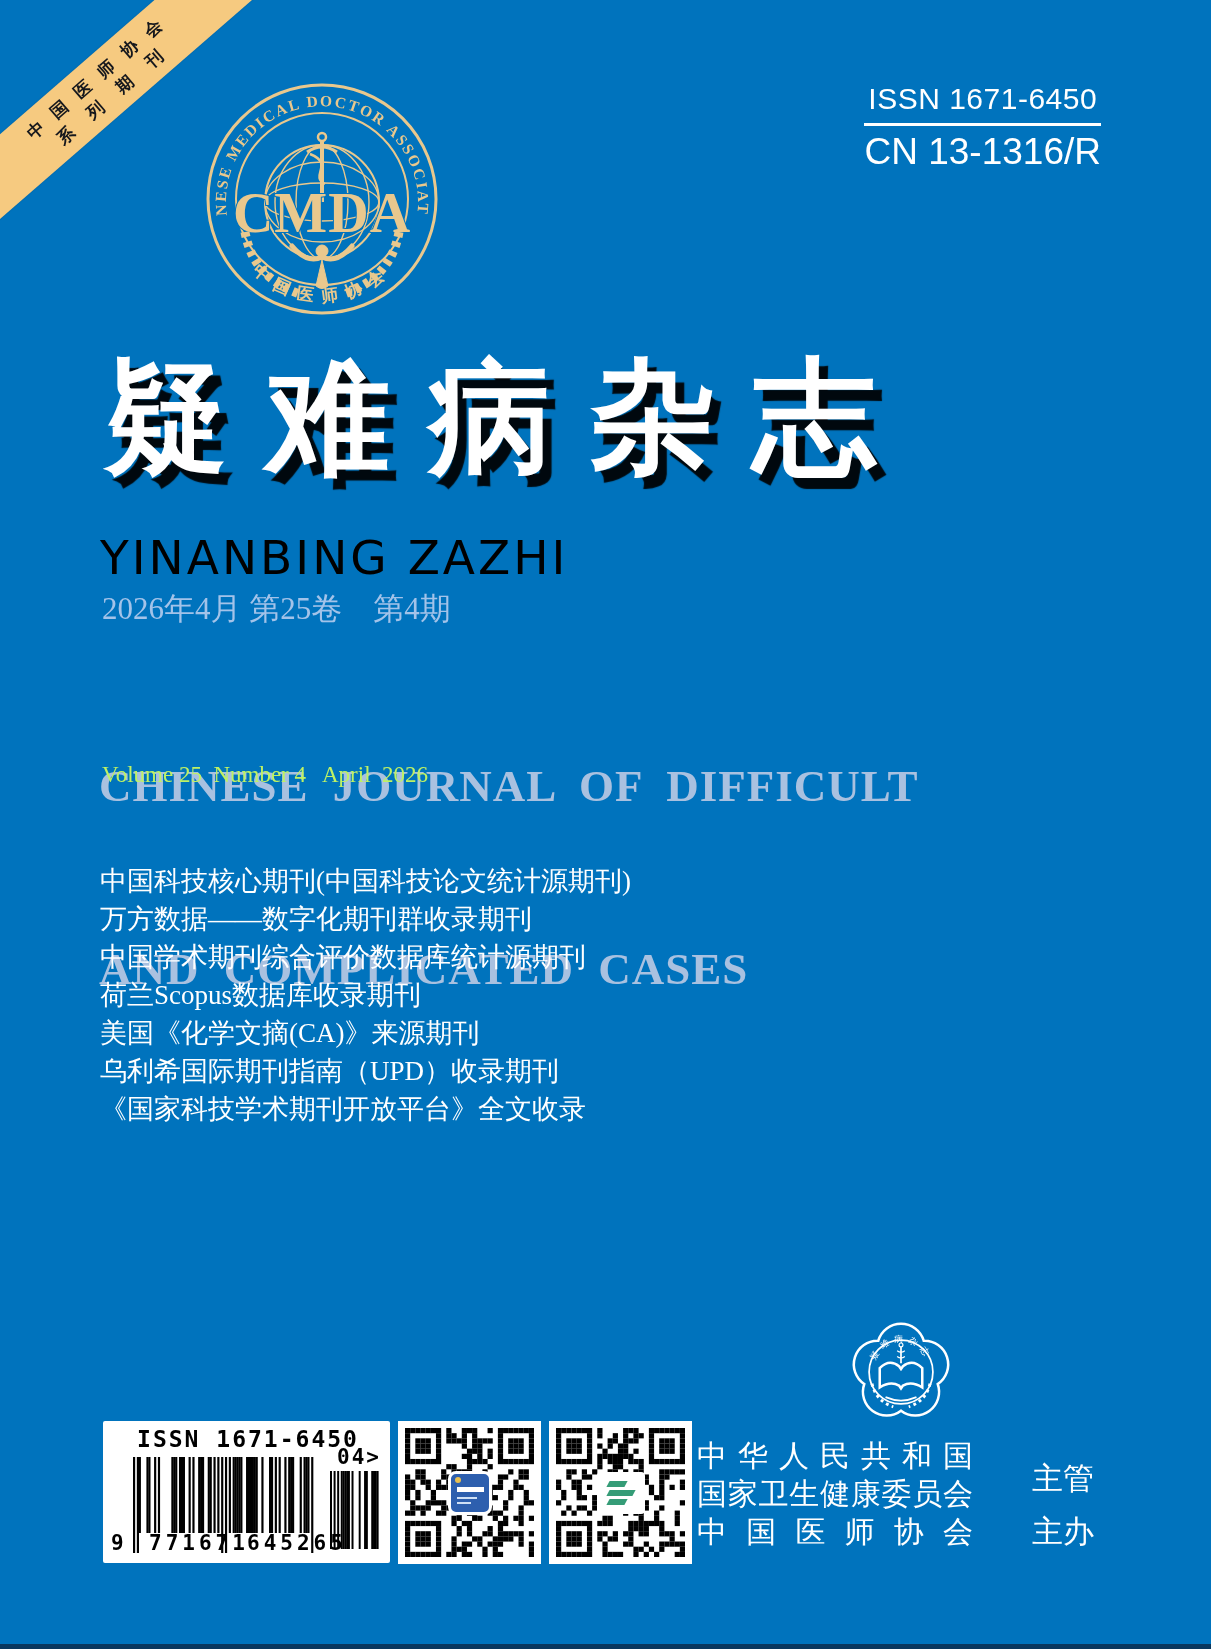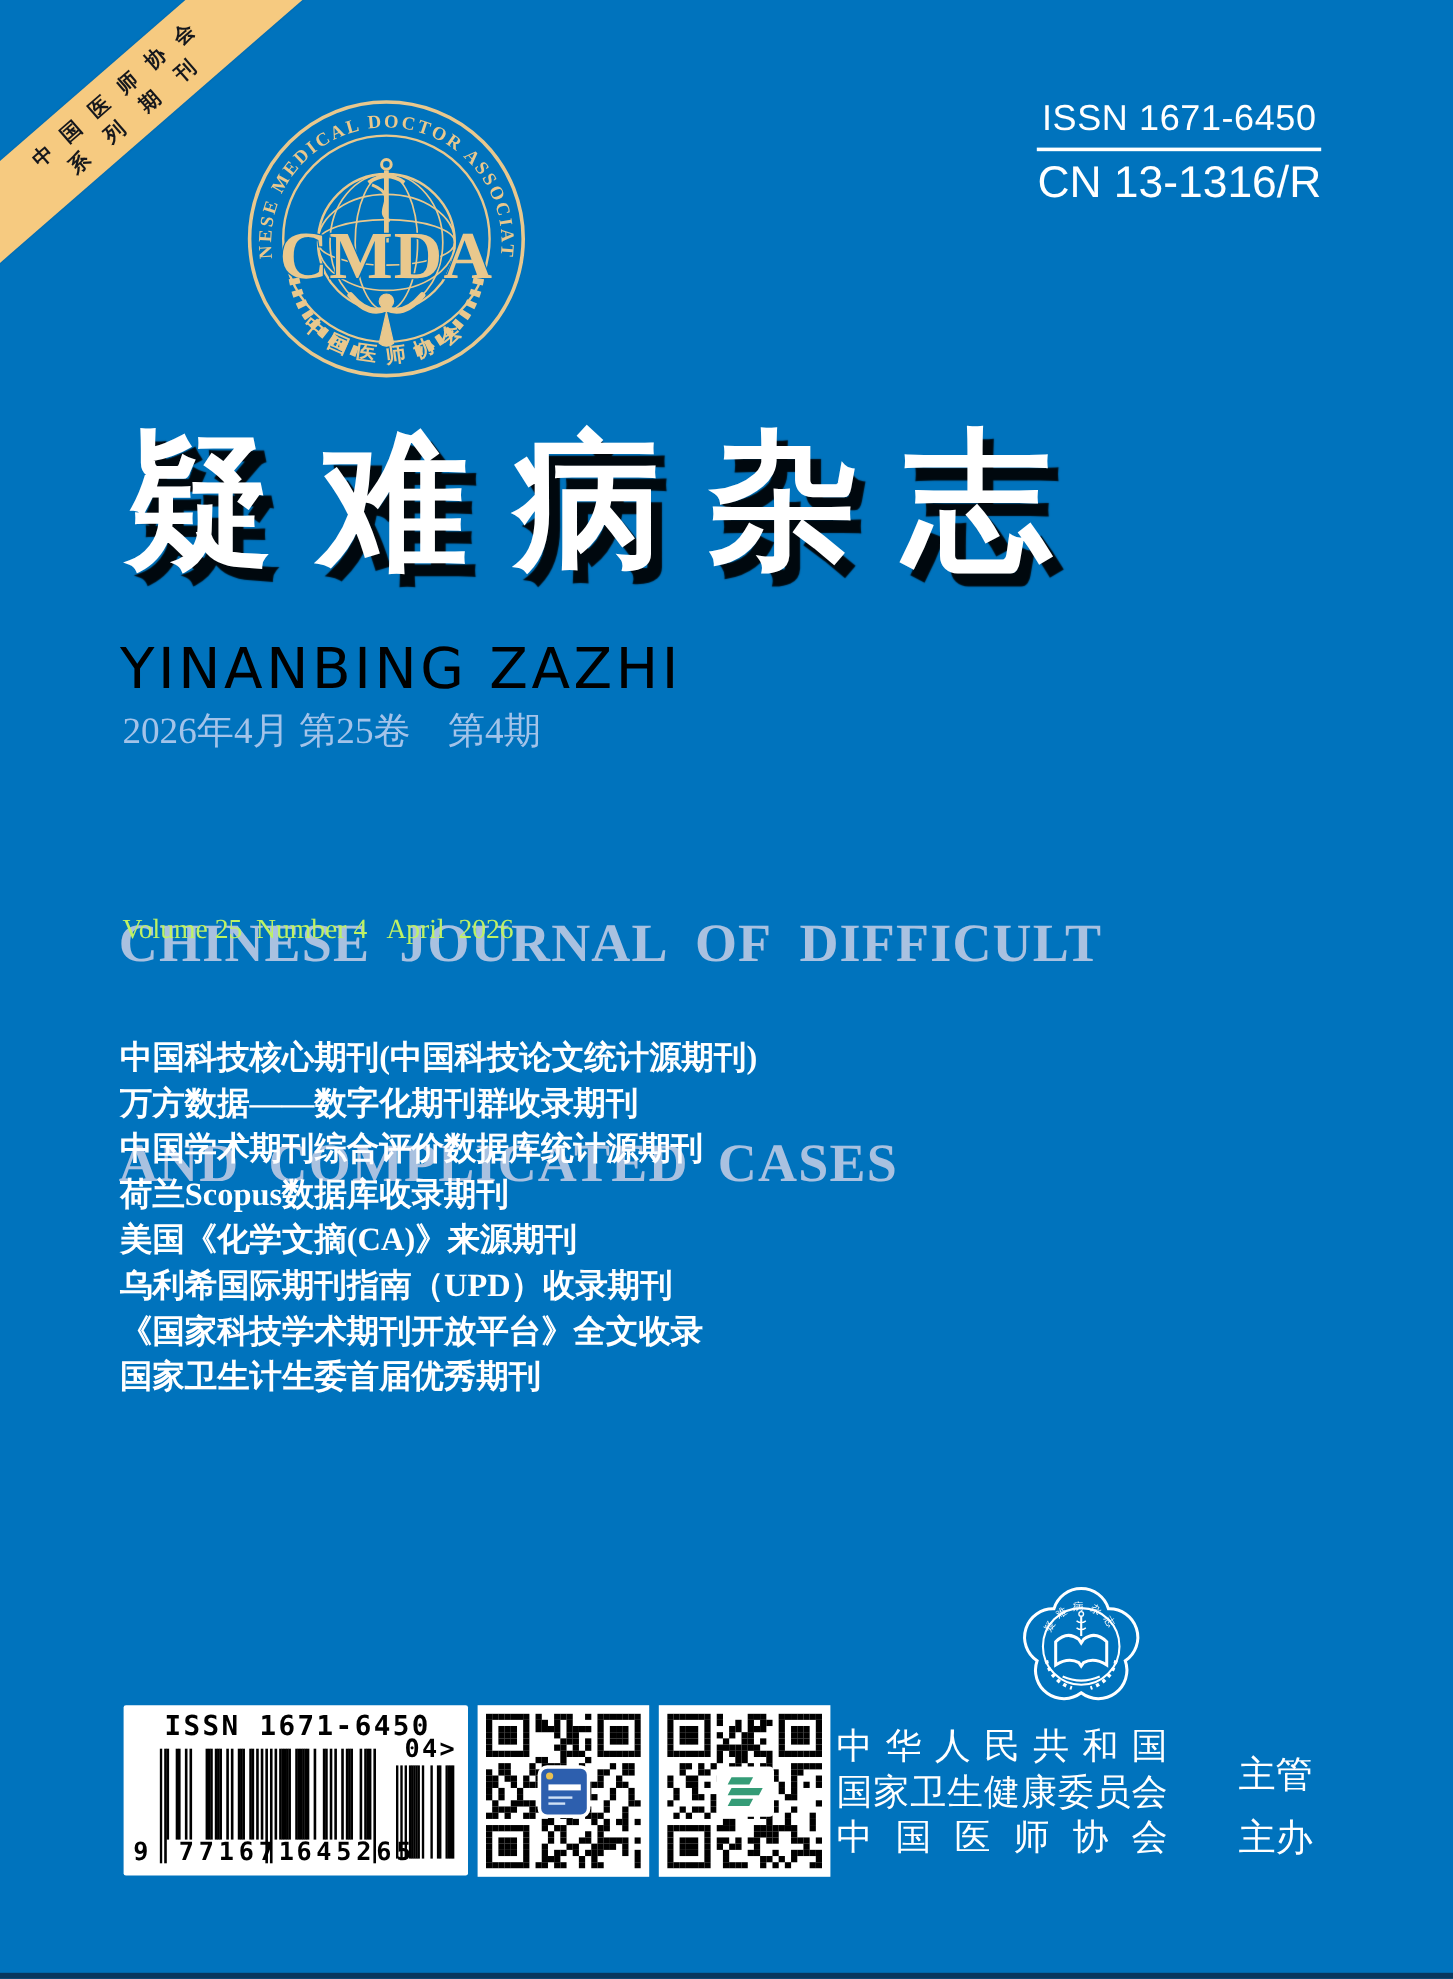--- a/index.html
+++ b/index.html
@@ -29,21 +29,21 @@
   .title-pinyin{position:absolute;left:100px;top:530px;font-size:47px;font-weight:400;color:#000000;
             letter-spacing:3px;font-family:"DejaVu Sans",sans-serif;white-space:pre;}
   .issue-cn{position:absolute;left:102px;top:588px;font-size:31px;color:#a3c3e9;
             font-family:"Liberation Serif",serif;white-space:pre;text-align:center;}
   .title-en{position:absolute;left:99px;top:634px;font-size:45px;line-height:61px;font-weight:700;
             color:#a9c1e0;font-family:"Liberation Serif",serif;letter-spacing:1px;word-spacing:12px;white-space:pre;}
   .issue-en{position:absolute;left:102px;top:762px;font-size:23px;color:#bef264;
             font-family:"Liberation Serif",serif;white-space:pre;}
 
   
-  .index-list{position:absolute;left:100px;top:862px;color:#fff;font-weight:700;font-size:27px;
+  .index-list{position:absolute;left:100px;top:862px;color:#fff;font-weight:400;font-size:27px;
               line-height:38px;font-family:"Liberation Serif",serif;}
   .index-item{white-space:pre;}
 
   
   .seal{position:absolute;left:843px;top:1314px;width:116px;height:116px;}
 
   
   .barcode-box{position:absolute;left:103px;top:1421px;width:287px;height:142px;background:#fff;border-radius:2px;}
   .bc-label{position:absolute;top:5px;left:30px;width:230px;text-align:center;color:#000;
             font-family:"DejaVu Sans Mono",monospace;font-size:23px;font-weight:700;letter-spacing:2px;white-space:pre;}
@@ -151,21 +151,20 @@
   <div class="issue-en">Volume 25  Number 4   April  2026</div>
 
   <div class="index-list">
     <div class="index-item">中国科技核心期刊(中国科技论文统计源期刊)</div>
     <div class="index-item">万方数据——数字化期刊群收录期刊</div>
     <div class="index-item">中国学术期刊综合评价数据库统计源期刊</div>
     <div class="index-item">荷兰Scopus数据库收录期刊</div>
     <div class="index-item">美国《化学文摘(CA)》来源期刊</div>
     <div class="index-item">乌利希国际期刊指南（UPD）收录期刊</div>
     <div class="index-item">《国家科技学术期刊开放平台》全文收录</div>
-    <div class="index-item">国家卫生计生委首届优秀期刊</div>
   </div>
 
   <svg class="seal" viewBox="0 0 120 120">
     <g fill="none" stroke="#ffffff">
       <path d="M36.5,27.6 A24.5,24.5 0 0 1 83.5,27.6 A24.5,24.5 0 0 1 98,72.4 A24.5,24.5 0 0 1 60,100 A24.5,24.5 0 0 1 22,72.4 A24.5,24.5 0 0 1 36.5,27.6 Z" stroke-width="2.6"></path>
       <circle cx="60" cy="60" r="33" stroke-width="1.8"></circle>
       <path d="M38,56 Q48,46 58,54 L60,57 L62,54 Q72,46 82,56 L82,76 Q71,69 62,74 L60,77 L58,74 Q49,69 38,76 Z" stroke-width="2.6"></path>
       <path d="M44,86 Q60,93 76,86" stroke-width="1.8"></path>
       <line x1="60" y1="34" x2="60" y2="51" stroke-width="1.8"></line>
       <circle cx="60" cy="32" r="2" stroke-width="1.2"></circle>

